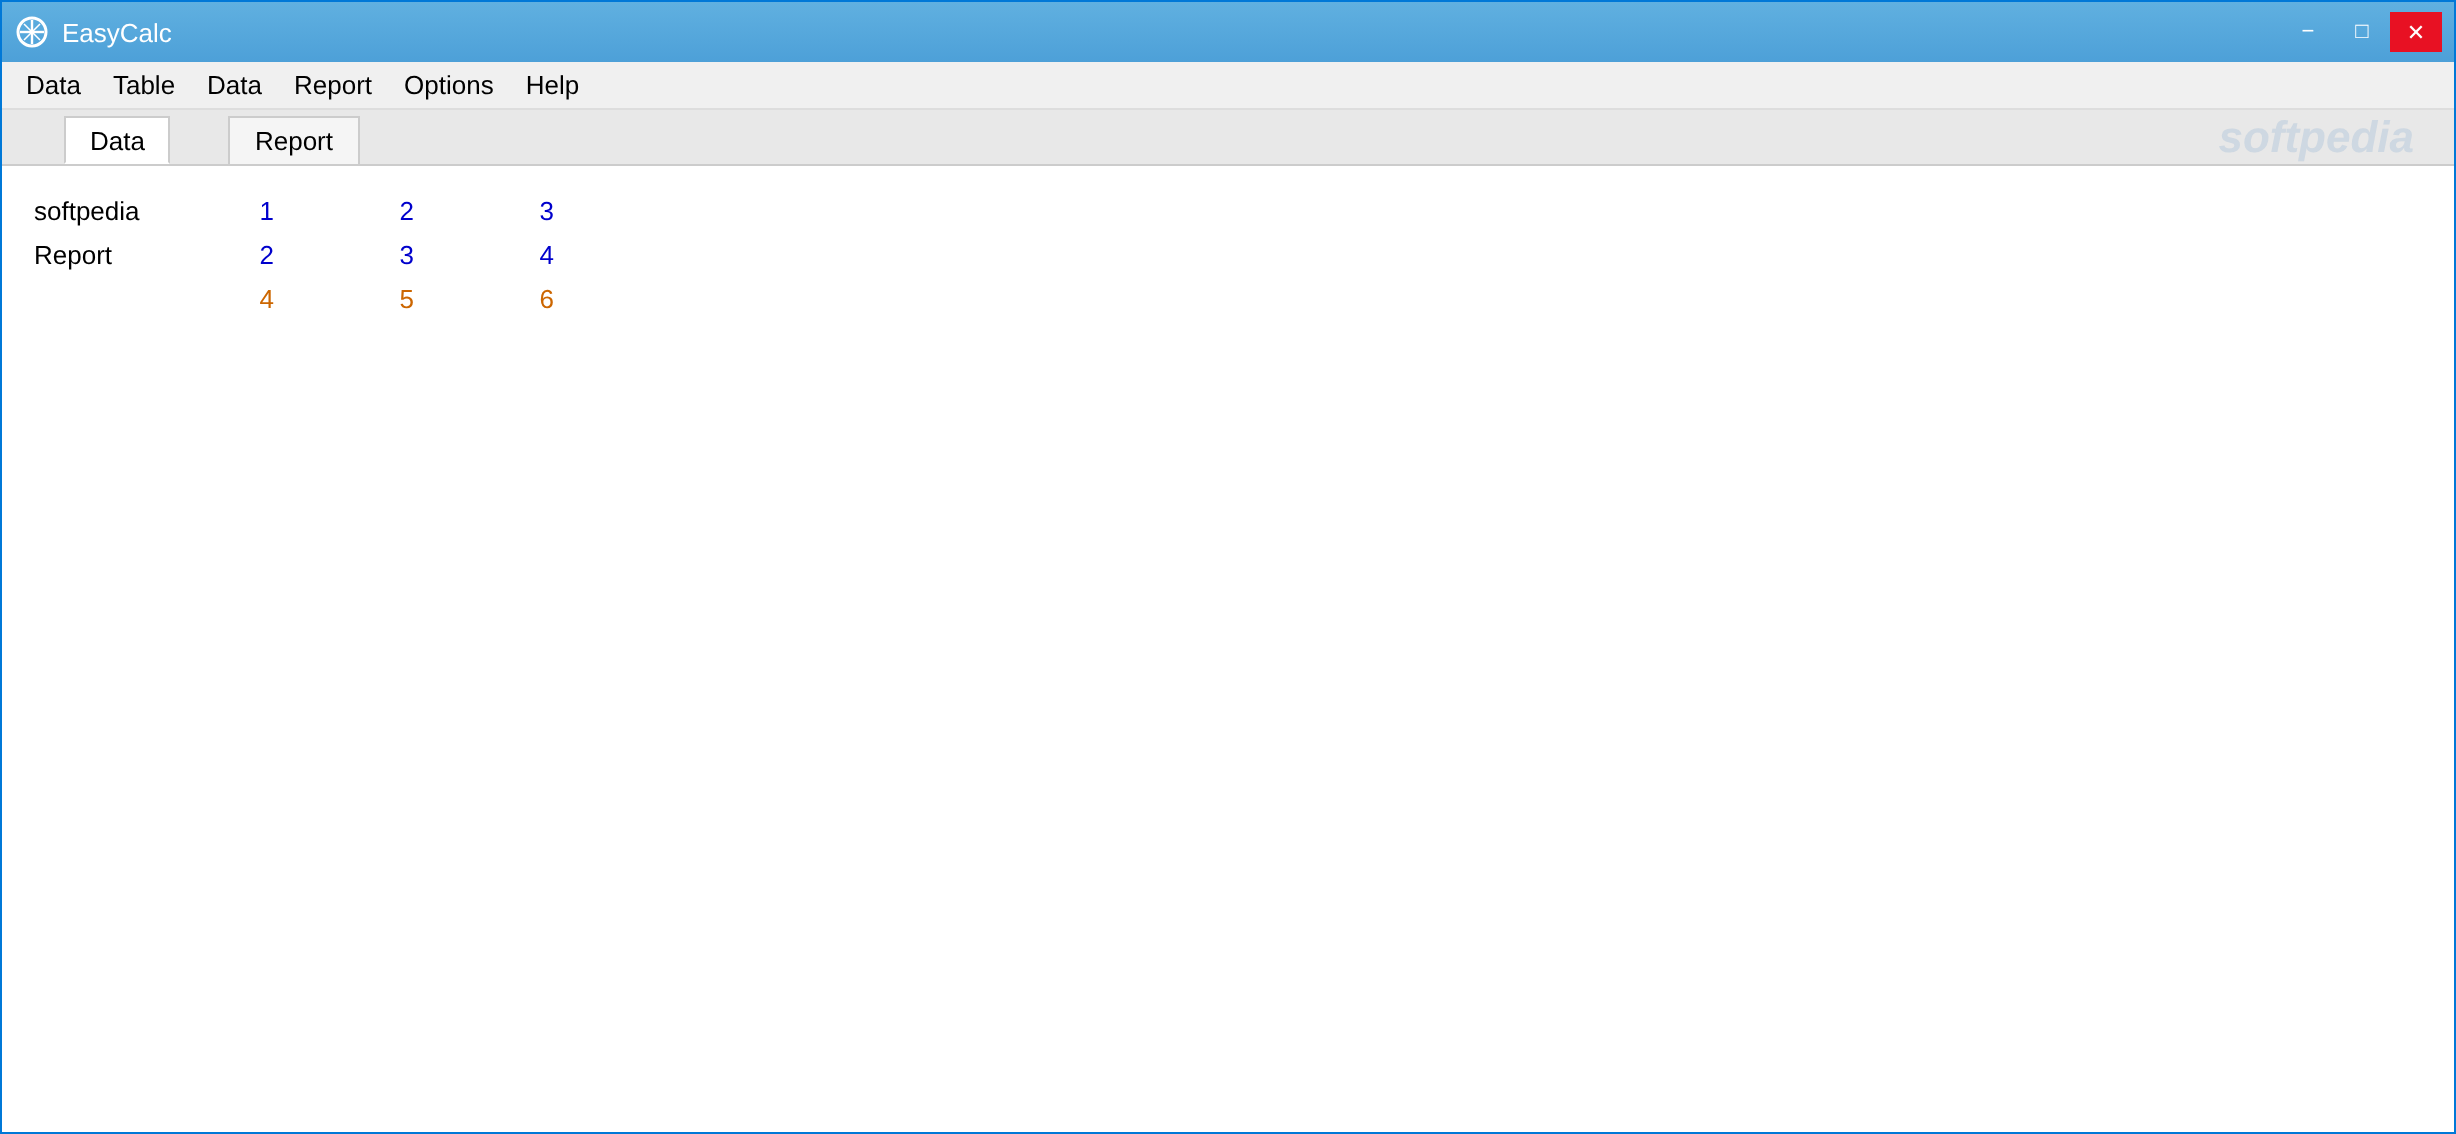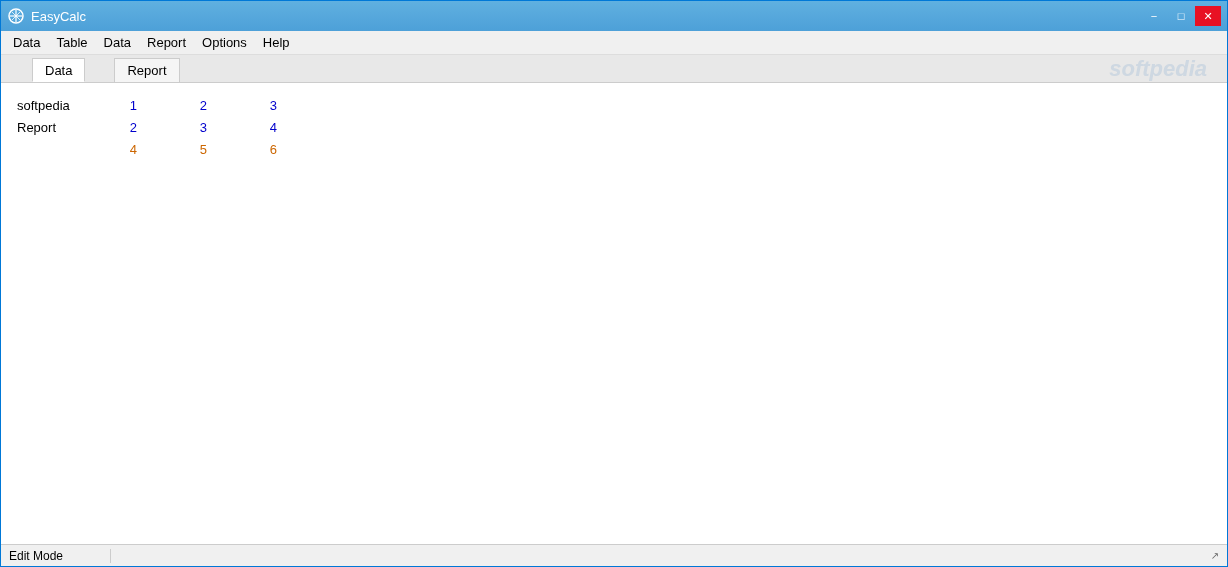--- a/index.html
+++ b/index.html
@@ -291,19 +291,14 @@
       <div class="data-row">
         <span class="cell-label"></span>
         <span class="cell-val orange">4</span>
         <span class="cell-val orange">5</span>
         <span class="cell-val orange">6</span>
       </div>
 
     </div>
   </div>
 
-  <div class="status-bar">
-    <span class="status-left">Edit Mode</span>
-    <span class="status-right"></span>
-    <span class="status-scroll-indicator">↗</span>
-  </div>
 
 </div>
 
 </body></html>

